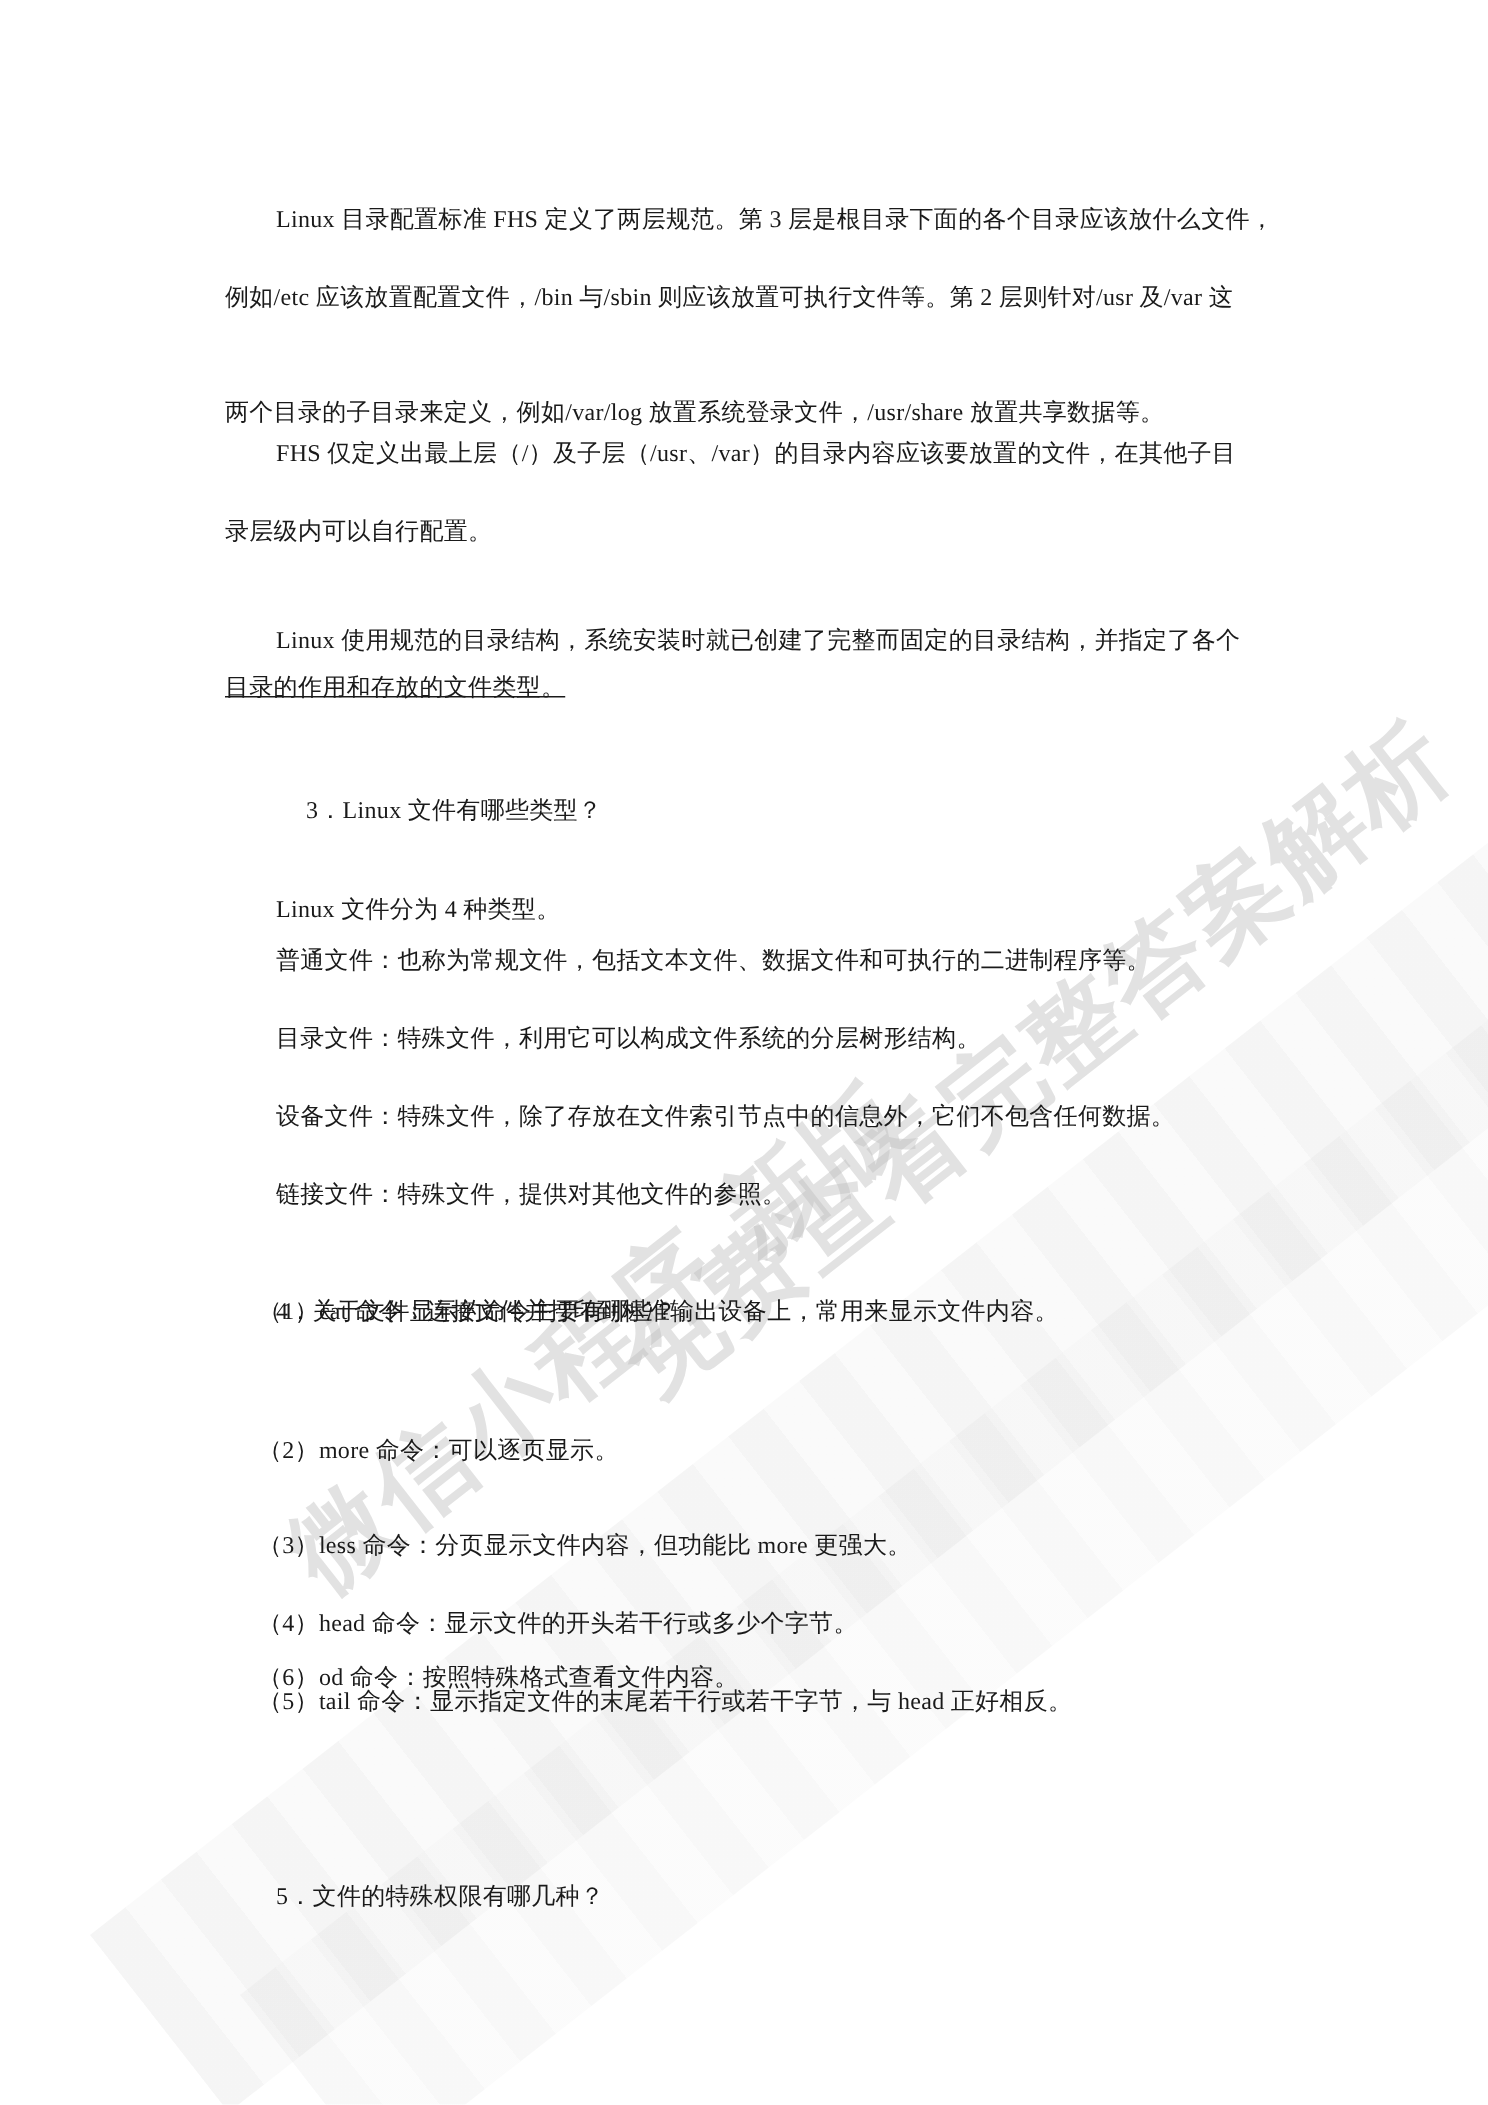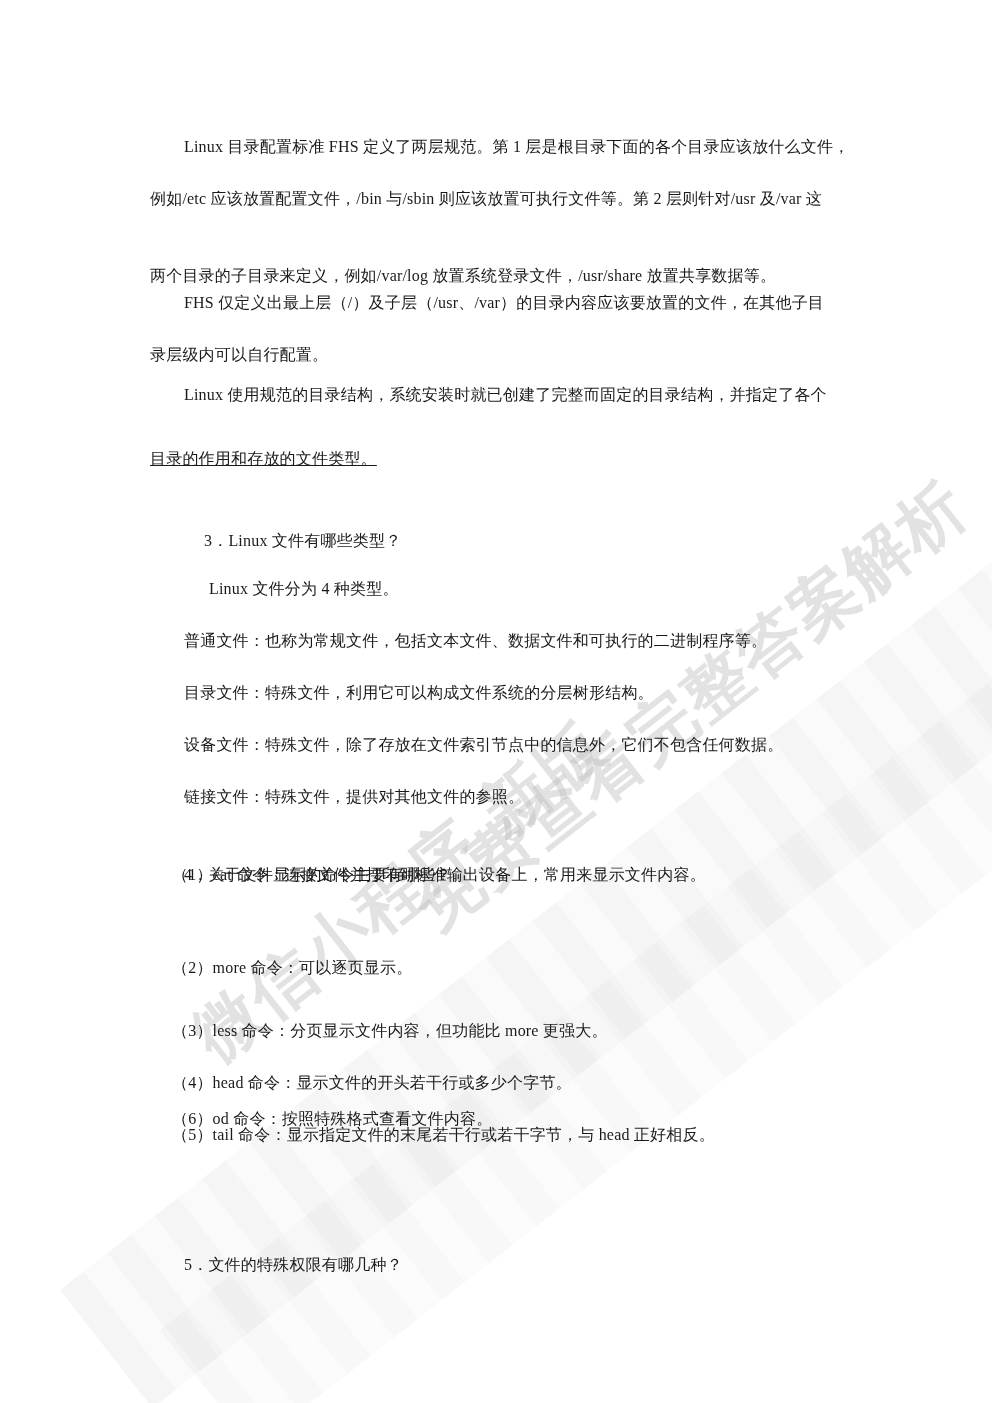--- a/index.html
+++ b/index.html
@@ -28,32 +28,32 @@
 <body>
 
 <div class="watermark">
   <div class="wm-band" style="left:60px; top:1290px;"></div>
   <div class="wm-band" style="left:160px; top:1330px; opacity:0.7;"></div>
   <div class="wm-text" style="left:175px; top:1010px;">微信小程序 新版</div>
   <div class="wm-text" style="left:395px; top:880px;">免费查看完整答案解析</div>
 </div>
 
 <div>
-  <div class="line" style="left:184px; top:137px;">Linux 目录配置标准 FHS 定义了两层规范。第 1 层是根目录下面的各个目录应该放什么文件，</div>
+  <div class="line" style="left:184px; top:137px;">Linux 目录配置标准 FHS 定义了两层规范。第 3 层是根目录下面的各个目录应该放什么文件，</div>
   <div class="line" style="left:150px; top:189px;">例如/etc 应该放置配置文件，/bin 与/sbin 则应该放置可执行文件等。第 2 层则针对/usr 及/var 这</div>
   <div class="line" style="left:150px; top:241px;margin-top:25px;">两个目录的子目录来定义，例如/var/log 放置系统登录文件，/usr/share 放置共享数据等。</div>
 
   <div class="line" style="left:184px; top:293px;">FHS 仅定义出最上层（/）及子层（/usr、/var）的目录内容应该要放置的文件，在其他子目</div>
   <div class="line" style="left:150px; top:345px;">录层级内可以自行配置。</div>
 
-  <div class="line" style="left:184px; top:385px;text-align:right;">Linux 使用规范的目录结构，系统安装时就已创建了完整而固定的目录结构，并指定了各个</div>
+  <div class="line" style="left:184px; top:418px;text-align:right;">Linux 使用规范的目录结构，系统安装时就已创建了完整而固定的目录结构，并指定了各个</div>
   <div class="line" style="left:150px; top:449px;text-decoration:underline;">目录的作用和存放的文件类型。</div>
 
   <div class="line" style="left:184px; top:531px;margin-left:20px;">3．Linux 文件有哪些类型？</div>
-  <div class="line" style="left:184px; top:579px;margin-left:25px;">Linux 文件分为 4 种类型。</div>
+  <div class="line" style="left:184px; top:597px;">Linux 文件分为 4 种类型。</div>
   <div class="line" style="left:184px; top:631px;">普通文件：也称为常规文件，包括文本文件、数据文件和可执行的二进制程序等。</div>
   <div class="line" style="left:184px; top:683px;">目录文件：特殊文件，利用它可以构成文件系统的分层树形结构。</div>
   <div class="line" style="left:184px; top:735px;">设备文件：特殊文件，除了存放在文件索引节点中的信息外，它们不包含任何数据。</div>
   <div class="line" style="left:184px; top:787px;">链接文件：特殊文件，提供对其他文件的参照。</div>
 
   <div class="line" style="left:184px; top:865px;">4．关于文件显示的命令主要有哪些？</div>
   <div class="line" style="left:172px; top:865px;">（1）cat 命令：连接文件并打印到标准输出设备上，常用来显示文件内容。</div>
   <div class="line" style="left:172px; top:958px;">（2）more 命令：可以逐页显示。</div>
   <div class="line" style="left:172px; top:1021px;">（3）less 命令：分页显示文件内容，但功能比 more 更强大。</div>
   <div class="line" style="left:172px; top:1073px;">（4）head 命令：显示文件的开头若干行或多少个字节。</div>

